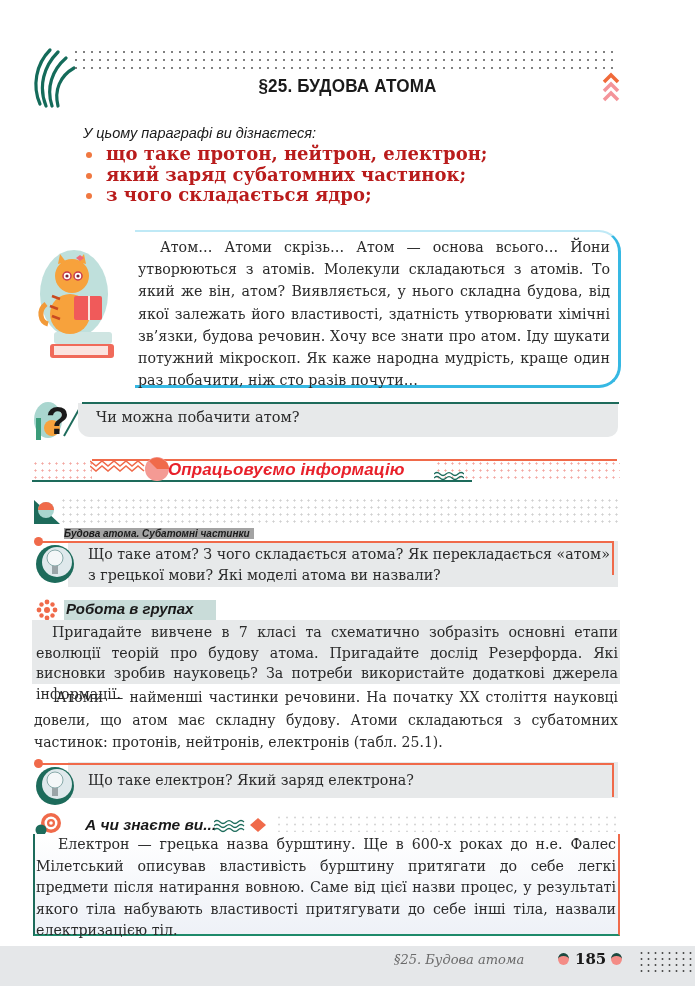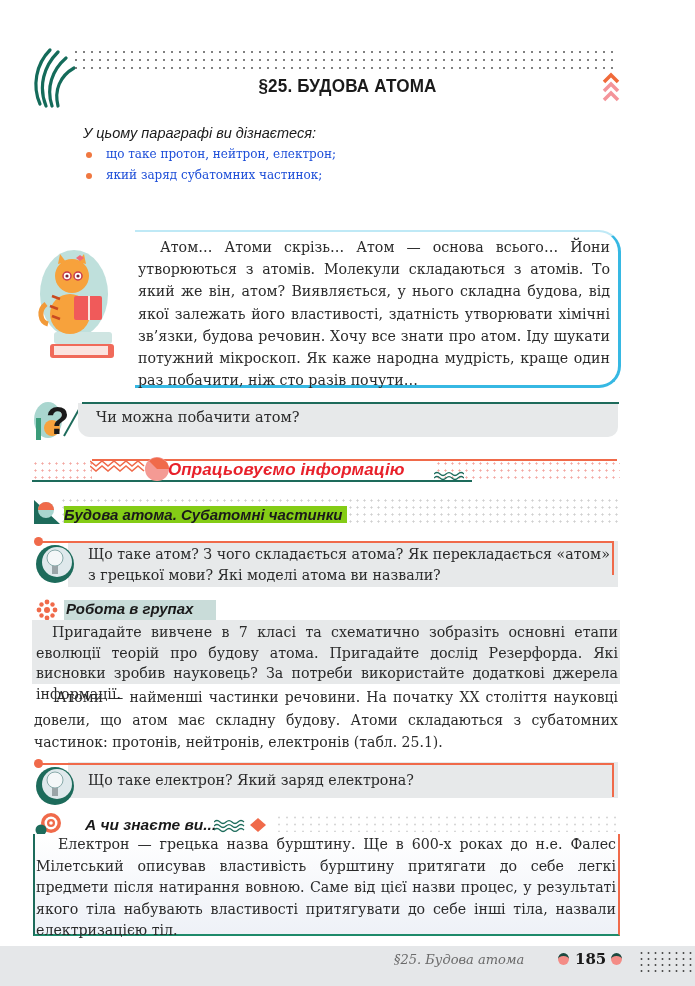--- a/index.html
+++ b/index.html
@@ -19,21 +19,21 @@
     letter-spacing: 0.2px; color: #1a1a1a; transform: scaleX(0.9);
   }
   .chevrons { position: absolute; left: 600px; top: 72px; width: 22px; height: 32px; }
 
   
   .learn-title {
     position: absolute; left: 83px; top: 125px;
     font-family: "Liberation Sans", sans-serif; font-weight: 400; font-style: italic; font-size: 14.5px; color: #1a1a1a;
   }
   .learn-list { position: absolute; left: 84px; top: 144px; list-style: none; }
-  .learn-list li { font-size: 12px; line-height: 20.5px; position: relative; padding-left: 22px; color: #1d4ed8; }
+  .learn-list li { font-size: 18px; line-height: 20.5px; position: relative; padding-left: 22px; color: #b91c1c; font-weight: bold; }
   .learn-list li::before {
     content: ""; position: absolute; left: 2px; top: 8px; width: 6px; height: 6px; border-radius: 50%; background: #f07840;
   }
 
   
   .intro-box {
     position: absolute; left: 135px; top: 230px; width: 486px; height: 158px;
     border: 3px solid #36b8e3; border-left: none; border-top: 2px solid #bfe9f6;
     border-radius: 0 22px 22px 0;
   }
@@ -63,22 +63,22 @@
   .banner-line-bot { position: absolute; left: 32px; top: 480px; width: 440px; height: 2px; background: #1d6b5b; }
   .banner-title {
     position: absolute; left: 168px; top: 460px; font-family: "Liberation Sans", sans-serif;
     font-weight: 700; font-style: italic; font-size: 17px; color: #e8212b; letter-spacing: 0.1px;
   }
 
   
   .sec-dots { position: absolute; left: 60px; top: 497px; width: 560px; height: 30px;
     background-image: radial-gradient(circle, #cfcfcf 0.9px, transparent 1.2px); background-size: 7px 7px; }
   .sec-title {
-    position: absolute; left: 64px; top: 506px; background: #84cc16; padding-right: 4px;
-    font-family: "Liberation Sans", sans-serif; font-weight: 700; font-style: italic; font-size: 15px; color: #1a1a1a;
+    position: absolute; left: 64px; top: 528px; background: #a3a3a3; padding-right: 4px;
+    font-family: "Liberation Sans", sans-serif; font-weight: 700; font-style: italic; font-size: 10px; color: #1a1a1a;
   }
 
   
   .think-box { position: absolute; background: #e7e9ea; }
   .think-line { position: absolute; height: 2px; background: #f06a4a; }
   .think-line-r { position: absolute; width: 2px; background: #f06a4a; border-top-right-radius: 8px; }
   .think-dot { position: absolute; width: 9px; height: 9px; border-radius: 50%; background: #f06a4a; }
   .think-text { position: absolute; font-size: 14.2px; line-height: 21.5px; color: #2a2a2a; }
   .bulb { position: absolute; width: 44px; height: 44px; }
 
@@ -134,20 +134,21 @@
 <svg class="chevrons" viewBox="0 0 22 32">
   <path d="M4 10 L11 3 L18 10" fill="none" stroke="#f06a3a" stroke-width="3.5"></path>
   <path d="M4 19 L11 12 L18 19" fill="none" stroke="#f4949a" stroke-width="3.5"></path>
   <path d="M4 28 L11 21 L18 28" fill="none" stroke="#f4949a" stroke-width="3.5"></path>
 </svg>
 
 <div class="learn-title">У цьому параграфі ви дізнаєтеся:</div>
 <ul class="learn-list">
   <li>що таке протон, нейтрон, електрон;</li>
   <li>який заряд субатомних частинок;</li>
+  <li>з чого складається ядро;</li>
 </ul>
 
 <svg class="cat" viewBox="0 0 90 120">
   <ellipse cx="40" cy="50" rx="34" ry="44" fill="#bfe0dc"></ellipse>
   <rect x="20" y="88" width="58" height="12" rx="3" fill="#cfe5e2"></rect>
   <rect x="16" y="100" width="64" height="14" rx="3" fill="#f06a5a"></rect>
   <rect x="20" y="102" width="54" height="9" fill="#fbe3df"></rect>
   <path d="M12 60 C4 66 6 78 14 80" fill="none" stroke="#f29a38" stroke-width="5"></path>
   <ellipse cx="36" cy="70" rx="20" ry="20" fill="#f7a23c"></ellipse>
   <circle cx="38" cy="32" r="17" fill="#f7a23c"></circle>

